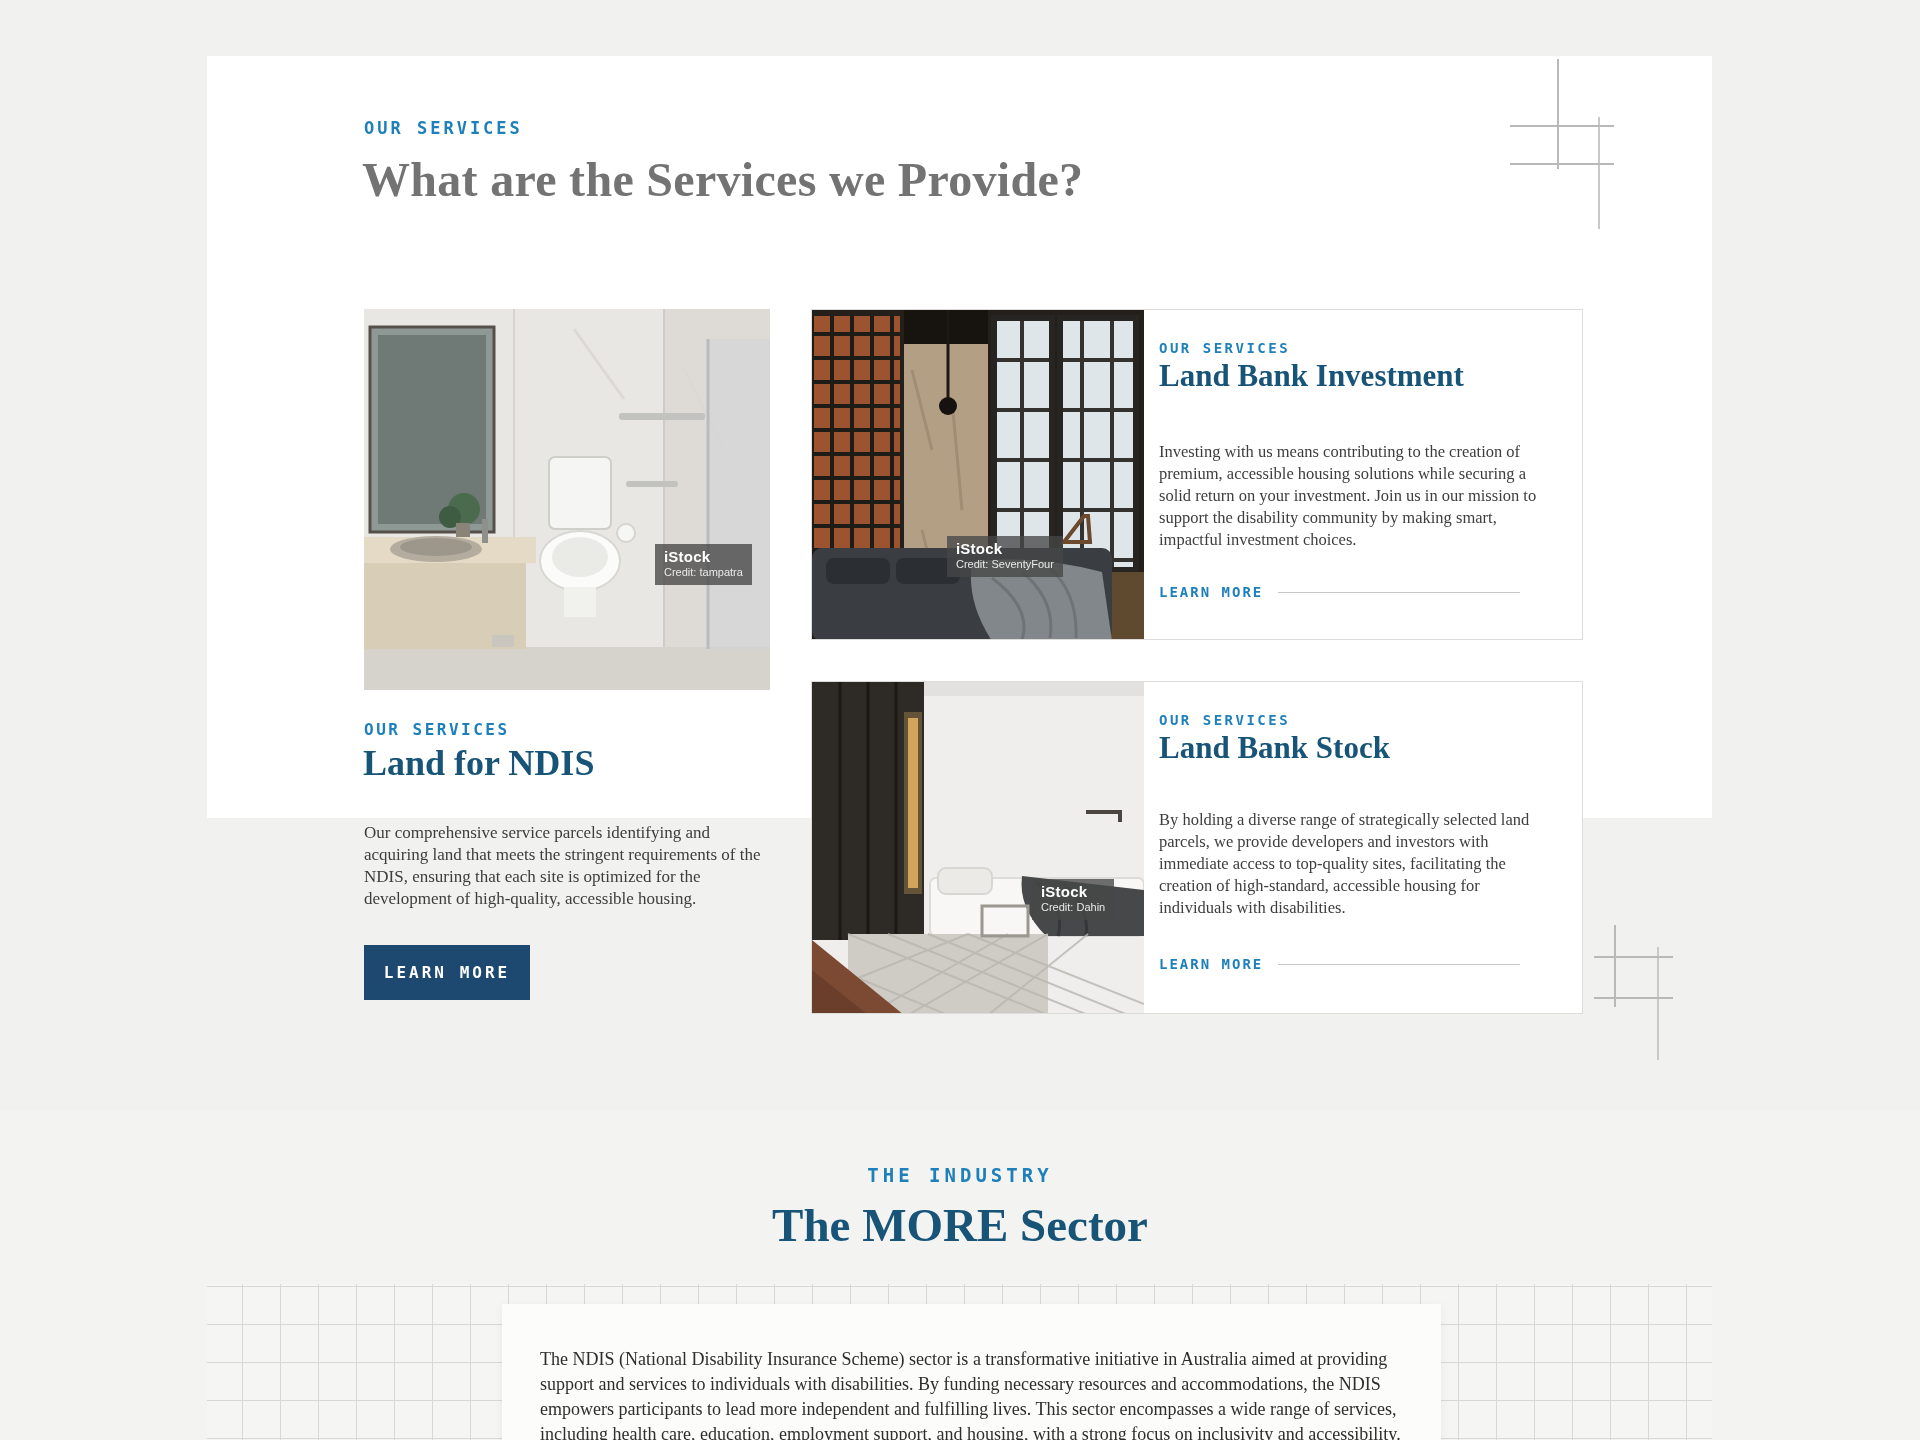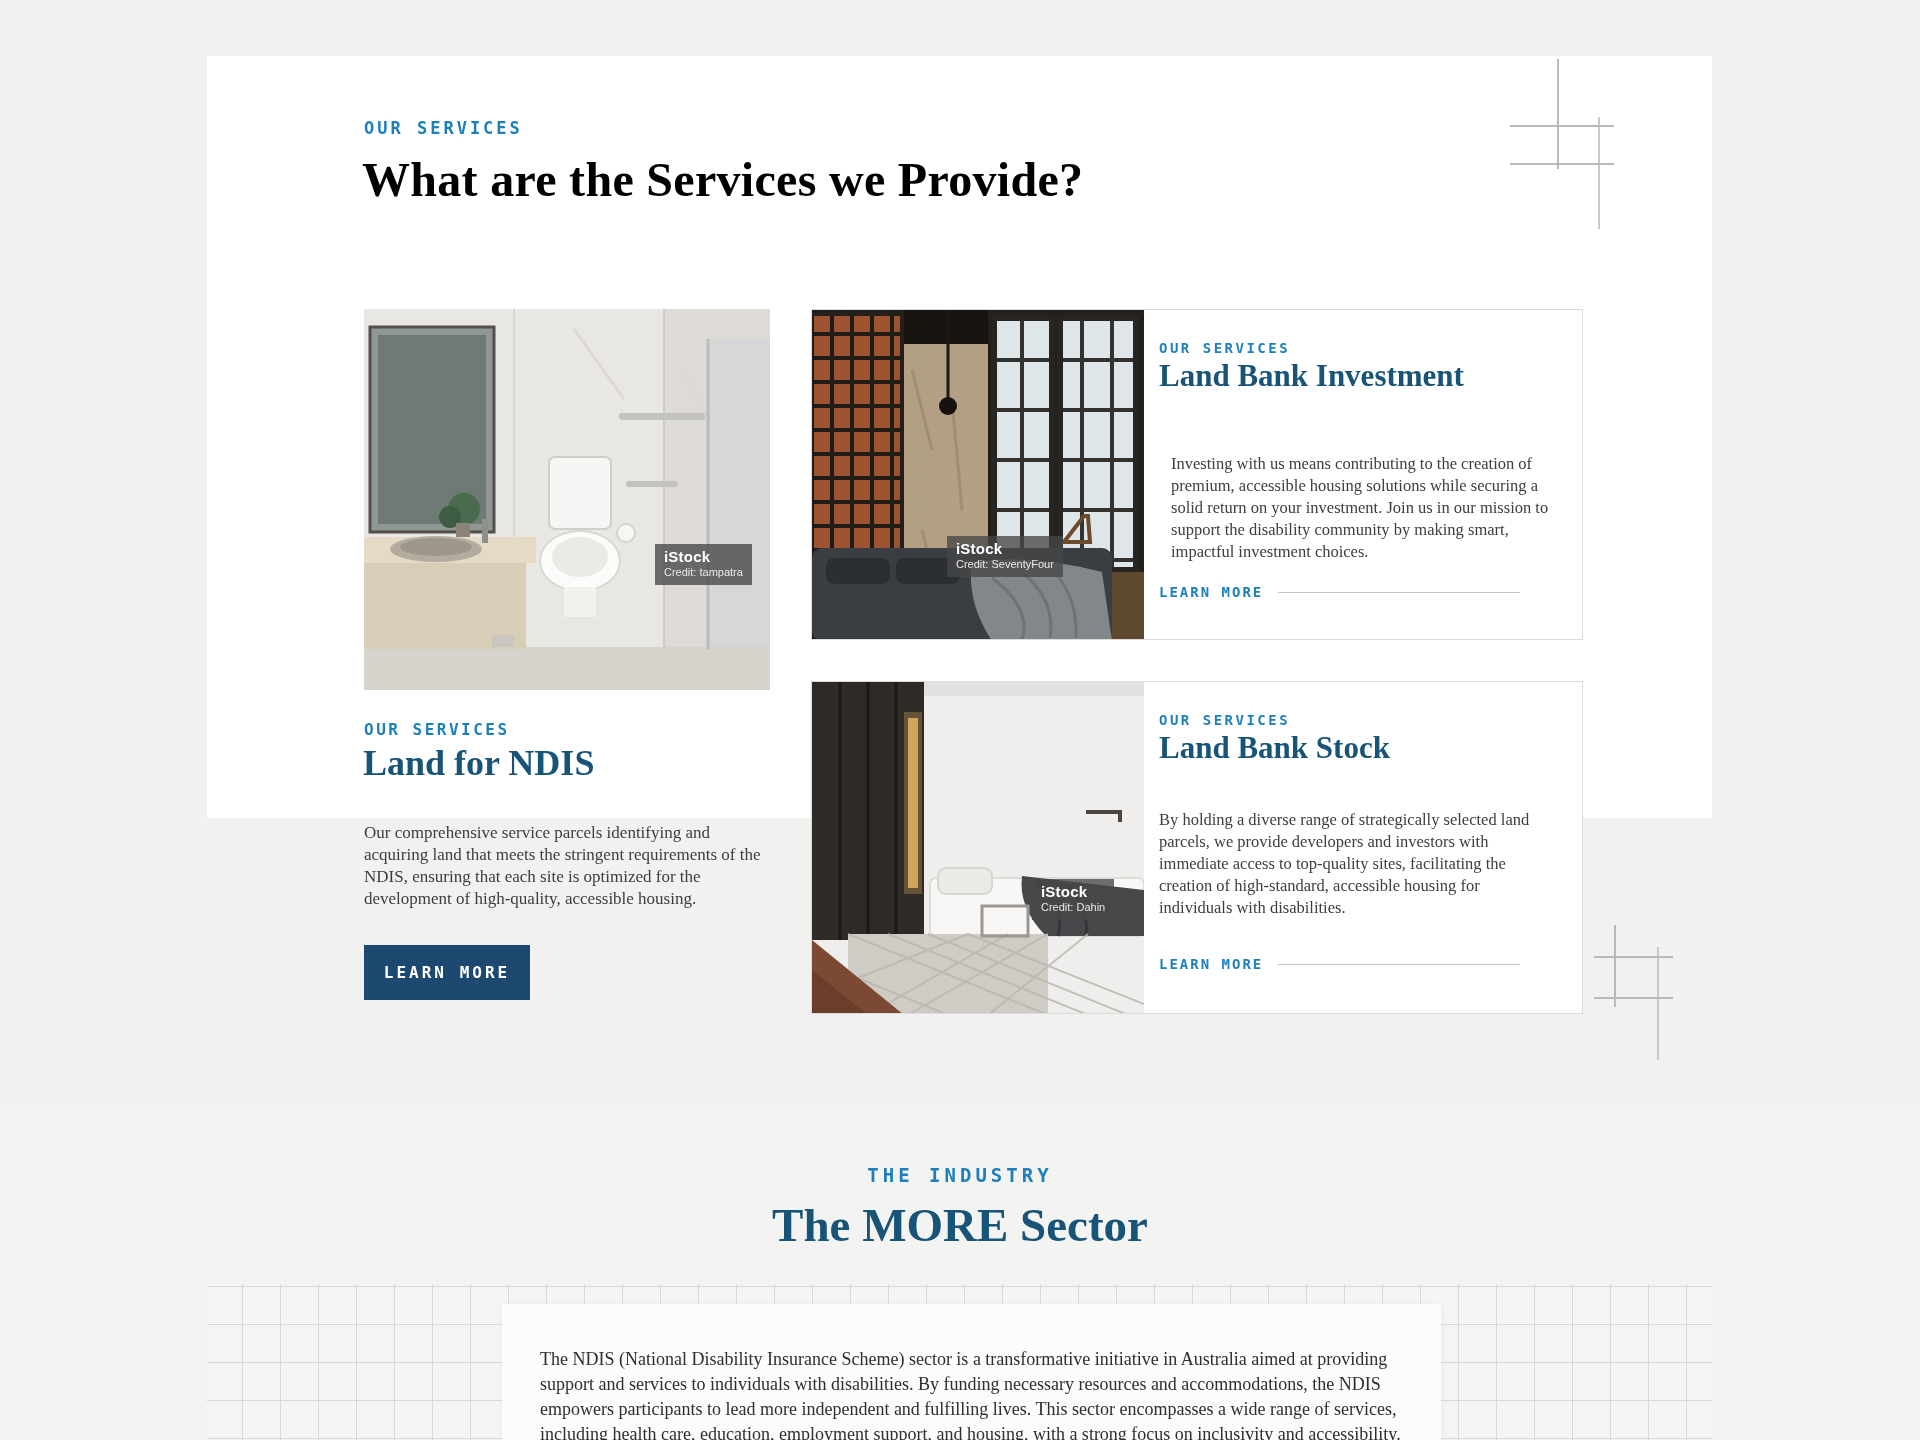--- a/index.html
+++ b/index.html
@@ -4,21 +4,21 @@
 <style>
   html,body{margin:0;padding:0;}
   body{background:#f1f1ef;font-family:"Liberation Serif",serif;}
   .page{position:relative;width:1920px;height:1440px;overflow:hidden;background:#f1f1ef;}
 
   
   .services{position:absolute;left:207px;top:56px;width:1505px;height:762px;background:#ffffff;}
   .eyebrow{font-family:"DejaVu Sans Mono",monospace;font-weight:bold;color:#1e80ba;}
   .sec-eyebrow{position:absolute;left:157px;top:62px;font-size:17px;letter-spacing:3px;}
   .sec-heading{position:absolute;left:155px;top:96px;font-family:"Liberation Serif",serif;
-    font-weight:bold;font-size:48px;color:#000000;letter-spacing:.3px;text-align:right;}
+    font-weight:bold;font-size:48px;color:#737373;letter-spacing:.3px;text-align:right;}
 
   .photo{position:absolute;overflow:hidden;background:#ddd;}
   .photo-main{left:157px;top:253px;width:406px;height:381px;}
   .photo svg{display:block;}
 
   .credit{position:absolute;background:rgba(70,70,70,.78);color:#fff;padding:4px 9px 5px 9px;
     font-family:"Liberation Sans",sans-serif;line-height:1.25;white-space:nowrap;}
   .credit .brand{font-weight:bold;font-size:15px;letter-spacing:.2px;}
   .credit .line{font-size:11px;color:#e9e9e9;}
 
@@ -141,21 +141,21 @@
           <path d="M160 252 q60 -8 130 10 l10 69 l-120 0 q-26 -40 -20 -79 z" fill="#82878b"></path>
           <path d="M180 268 q40 30 30 62 M210 262 q34 28 28 66 M238 258 q28 26 26 70" stroke="#6e7377" stroke-width="3" fill="none"></path>
         </svg>
         <div class="credit" style="left:135px;bottom:62px;">
           <div class="brand">iStock</div>
           <div class="line">Credit: SeventyFour</div>
         </div>
       </div>
       <div class="eyebrow card-eyebrow">OUR SERVICES</div>
       <h3 class="card-title" style="margin:0;">Land Bank Investment</h3>
-      <p class="card-body" style="margin:12px;">Investing with us means contributing to the creation of premium, accessible housing solutions while securing a solid return on your investment. Join us in our mission to support the disability community by making smart, impactful investment choices.</p>
+      <p class="card-body" style="margin:0;">Investing with us means contributing to the creation of premium, accessible housing solutions while securing a solid return on your investment. Join us in our mission to support the disability community by making smart, impactful investment choices.</p>
       <div class="card-cta">
         <span class="cta-label">LEARN MORE</span>
         <span class="cta-line"></span>
       </div>
     </div>
 
     <div class="card card-2">
       <div class="photo">
         <svg width="332" height="333" viewBox="0 0 332 333">
           <rect width="332" height="333" fill="#efeeec"></rect>

